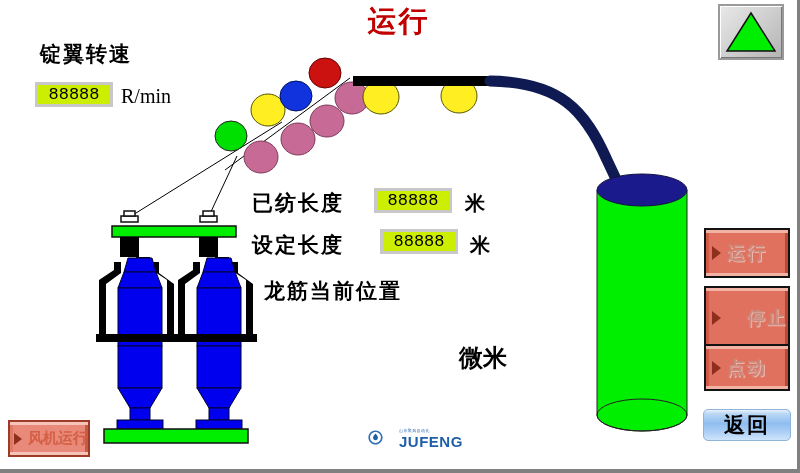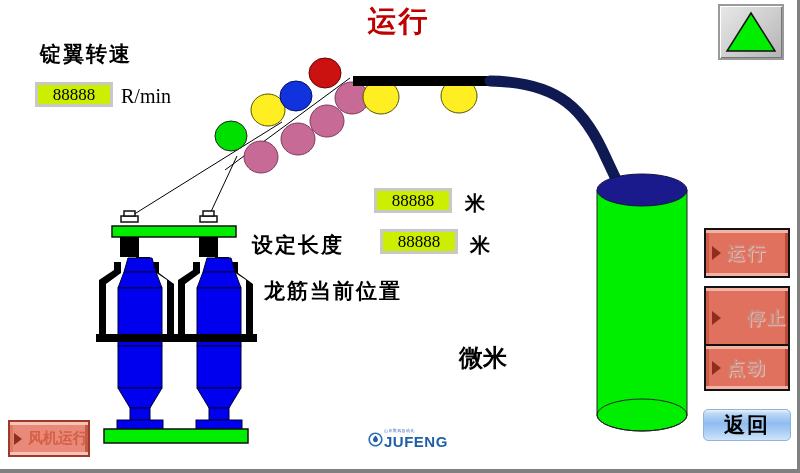--- a/index.html
+++ b/index.html
@@ -54,21 +54,21 @@
     color: #000000;
     white-space: nowrap;
   }
 
   
   .value-field {
     position: absolute;
     background: #ccee00;
     border: 3px solid #c8c8c8;
     box-sizing: border-box;
-    font-family: Liberation Serif, serif;
+    font-family: Liberation Mono, monospace;
     font-size: 17px;
     color: #000000;
     text-align: center;
     line-height: 1;
     display: flex;
     align-items: center;
     justify-content: center;
     letter-spacing: 0px;
   }
 
@@ -166,22 +166,22 @@
     display: flex; align-items: center; justify-content: center;
   }
 
   
   .gfx { position: absolute; }
 
   
   .logo-wrap {
     position: absolute;
     display: flex;
-    align-items: center;
-    gap: 0;
+    align-items: flex-start;
+    gap: 15px;
   }
   .logo-text {
     font-family: "Liberation Sans", sans-serif;
     font-weight: 700;
     font-size: 15px;
     color: #1f5fa8;
     letter-spacing: 0.5px;
     line-height: 1;
   }
   .logo-sub {
@@ -277,20 +277,21 @@
       <rect x="175" y="334" width="82" height="8" fill="#000000"></rect>
     </g>
 
     <rect x="104" y="429" width="144" height="14" fill="#00ee00" stroke="#111111" stroke-width="1.5"></rect>
   </svg>
 
   <div class="cn-label" style="left:40px; top:40px; font-size:21px; letter-spacing:2px;">锭翼转速</div>
   <div class="value-field" style="left:35px; top:82px; width:78px; height:25px;">88888</div>
   <div class="mono-unit" style="left:121px; top:85px;">R/min</div>
 
+  <div class="cn-label" style="left:252px; top:189px; font-size:21px; letter-spacing:2px;">已纺长度</div>
   <div class="value-field" style="left:374px; top:188px; width:78px; height:25px;">88888</div>
   <div class="unit-label" style="left:465px; top:190px; font-size:20px;">米</div>
 
   <div class="cn-label" style="left:252px; top:231px; font-size:21px; letter-spacing:2px;">设定长度</div>
   <div class="value-field" style="left:380px; top:229px; width:78px; height:25px;">88888</div>
   <div class="unit-label" style="left:470px; top:232px; font-size:20px;">米</div>
 
   <div class="cn-label" style="left:264px; top:277px; font-size:21px; letter-spacing:2px;">龙筋当前位置</div>
   <div class="unit-label" style="left:459px; top:300px; font-size:24px;margin-top:42px;">微米</div>
 

